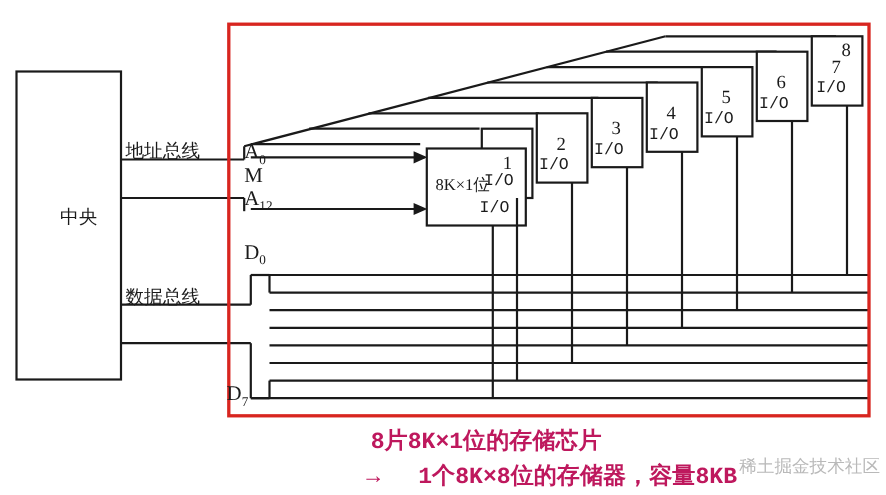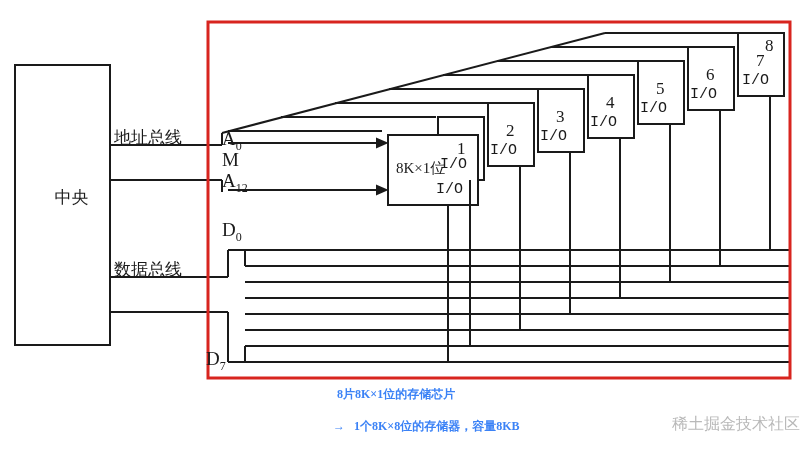--- a/index.html
+++ b/index.html
@@ -23,23 +23,23 @@
   .sig sub{font-size:12px;}
   .sig-a0{left:222px;top:128px;}
   .sig-m{left:222px;top:149px;}
   .sig-a12{left:222px;top:170px;}
   .sig-d0{left:222px;top:219px;}
   .sig-d7{left:206px;top:348px;}
   .chipnum{font-size:17px;font-family:"Liberation Serif",serif;}
   .chipio{font-size:15px;font-family:Liberation Mono, monospace;}
   .chipcap{font-size:15px;}
   .caption{
-    position:absolute;color:#3b82f6;font-weight:bold;
-    font-family:Liberation Serif, serif;
-    font-size:12px;white-space:nowrap;
+    position:absolute;color:#be185d;font-weight:bold;
+    font-family:Liberation Mono, monospace;
+    font-size:21px;white-space:nowrap;
   }
   .cap1{left:337px;top:386px;}
   .cap2{left:333px;top:418px;}
   .watermark{
     position:absolute;left:672px;top:414px;font-size:16px;
     color:#b9b9b9;white-space:nowrap;
     font-family:Liberation Serif, serif;
   }
 </style>
 </head>
@@ -158,18 +158,18 @@
 
   <div class="lbl chipnum" style="left:756px;top:51px;">7</div>
   <div class="lbl chipio" style="left:690px;top:86px;">I/O</div>
 
   <div class="lbl chipnum" style="left:765px;top:36px;">8</div>
   <div class="lbl chipio" style="left:742px;top:72px;">I/O</div>
 
   <div class="caption cap1">8片8K×1位的存储芯片</div>
   <div class="caption cap2">
     <span>→</span>
-    <span style="margin-left:6px">1个8K×8位的存储器，容量8KB</span>
+    <span style="margin-left:22px">1个8K×8位的存储器，容量8KB</span>
   </div>
 
   <div class="watermark">稀土掘金技术社区</div>
 
 </div>
 
 </body></html>

